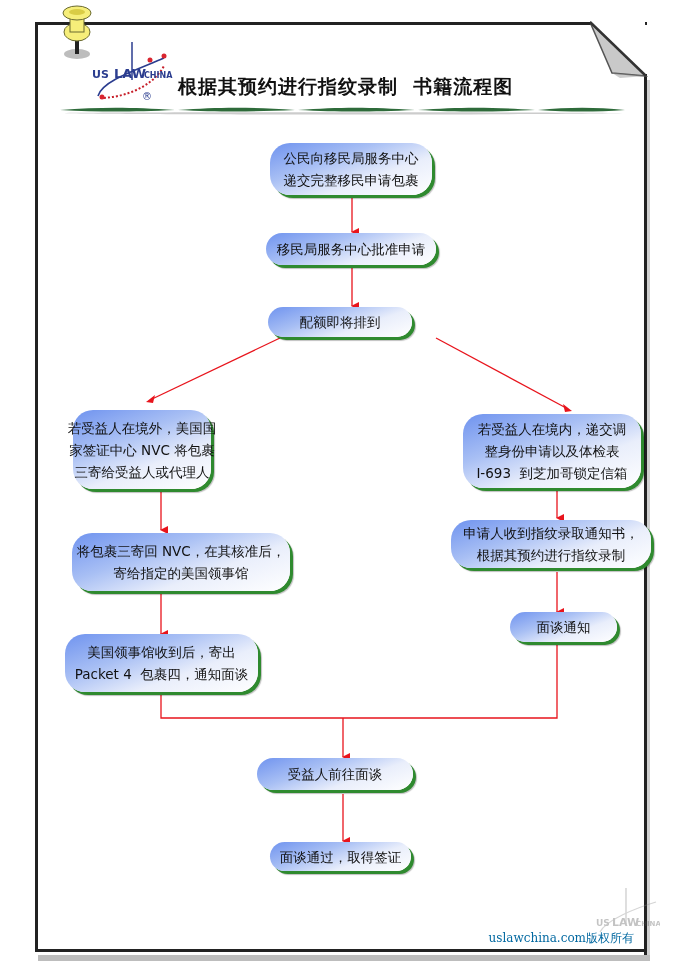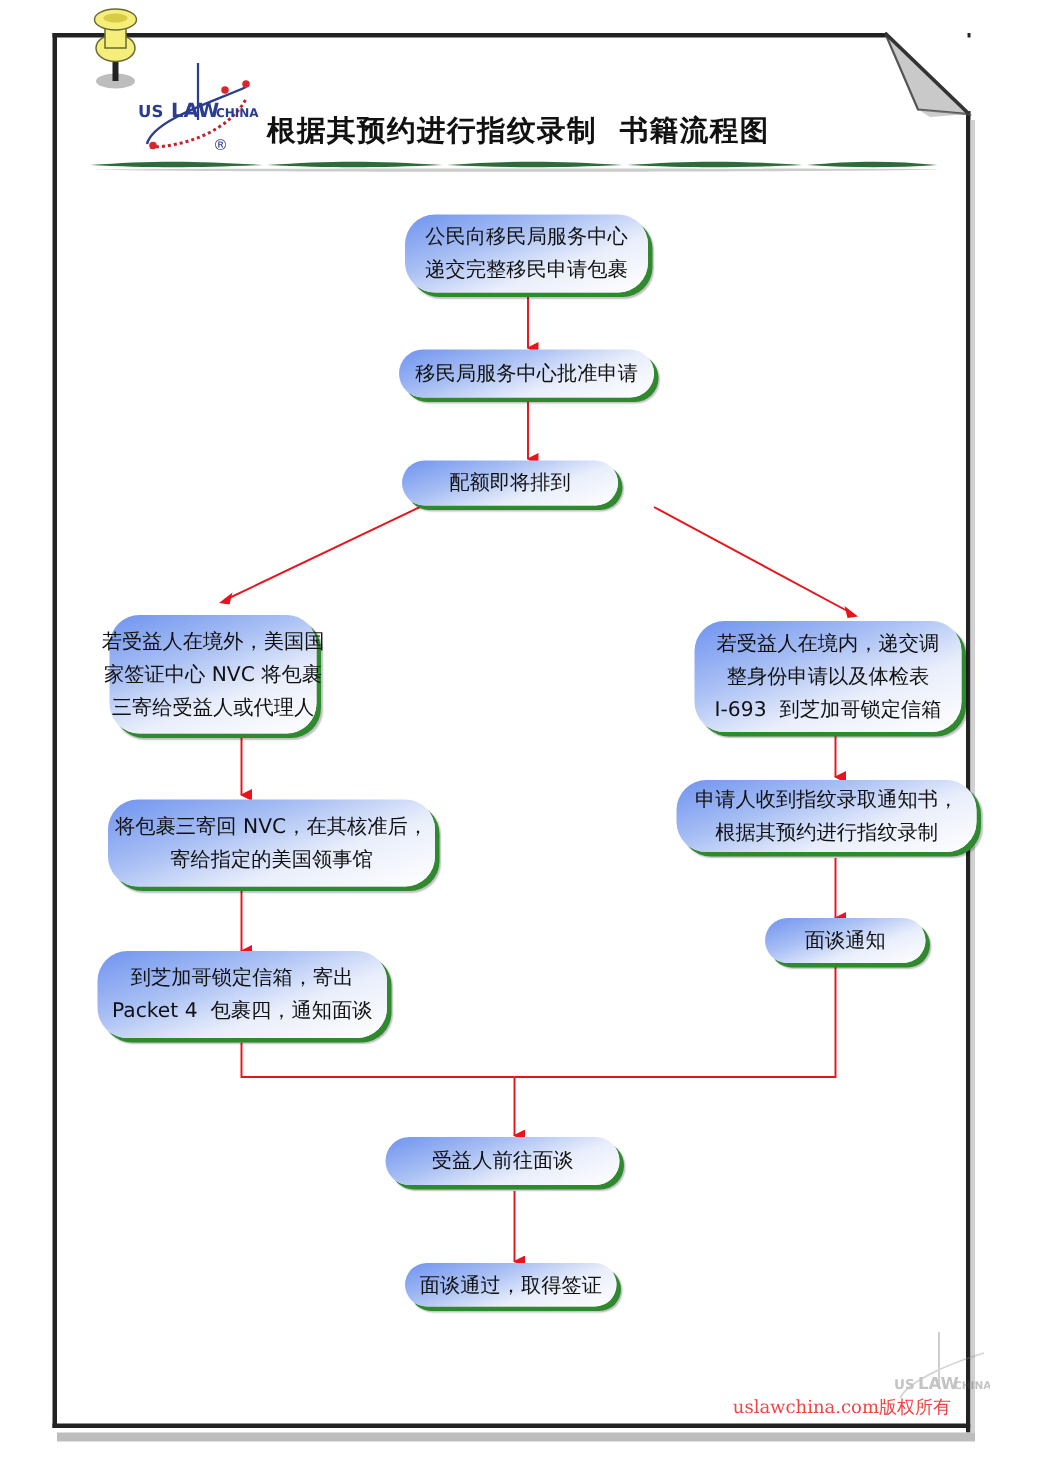--- a/index.html
+++ b/index.html
@@ -15,21 +15,21 @@
   #logo { position:absolute; left:92px; top:40px; }
   #title { position:absolute; left:178px; top:74px; font-family:"DejaVu Serif", serif; font-size:19px; font-weight:bold; color:#111; letter-spacing:1px; white-space:pre; }
   #rule { position:absolute; left:60px; top:104px; }
   .box { position:absolute; box-sizing:border-box;
          background:linear-gradient(160deg,#6f93ef 0%,#a8bff4 35%,#e9eefb 65%,#ffffff 100%);
          box-shadow:3px 3px 0 #2f8a2f, 4px 4px 1px rgba(0,0,0,0.25);
          display:flex; align-items:center; justify-content:center; text-align:center;
          font-size:13.5px; line-height:22px; color:#111;border-radius:20px; }
   .box span { display:block; white-space:pre; }
   svg#flow { position:absolute; left:0; top:0; }
-  #footer { position:absolute; right:66px; top:930px; font-family:"DejaVu Serif", serif; font-size:12px; color:#ef4444; }
+  #footer { position:absolute; right:66px; top:930px; font-family:"DejaVu Serif", serif; font-size:12px; color:#0369a1; }
   #wm { position:absolute; left:596px; top:888px; opacity:0.35; }
 </style>
 </head>
 <body>
 
 <div id="paper"></div>
 <div id="paper-right"></div>
 <div id="paper-shadow-r"></div>
 <div id="paper-shadow-b"></div>
 
@@ -130,21 +130,21 @@
 
 <div class="box" style="left:52px;top:533px;width:218px;height:58px;margin-left:20px;">
   <div>
       <span>将包裹三寄回 NVC，在其核准后，</span>
       <span>寄给指定的美国领事馆</span>
     </div>
 </div>
 
 <div class="box" style="left:65px;top:634px;width:193px;height:58px;">
   <div>
-      <span>到芝加哥锁定信箱，寄出</span>
+      <span>美国领事馆收到后，寄出</span>
       <span class="latin-mixed">Packet 4  包裹四，通知面谈</span>
     </div>
 </div>
 
 <div class="box" style="left:463px;top:414px;width:178px;height:74px;">
   <div>
       <span>若受益人在境内，递交调</span>
       <span>整身份申请以及体检表</span>
       <span>I-693  到芝加哥锁定信箱</span>
     </div>

